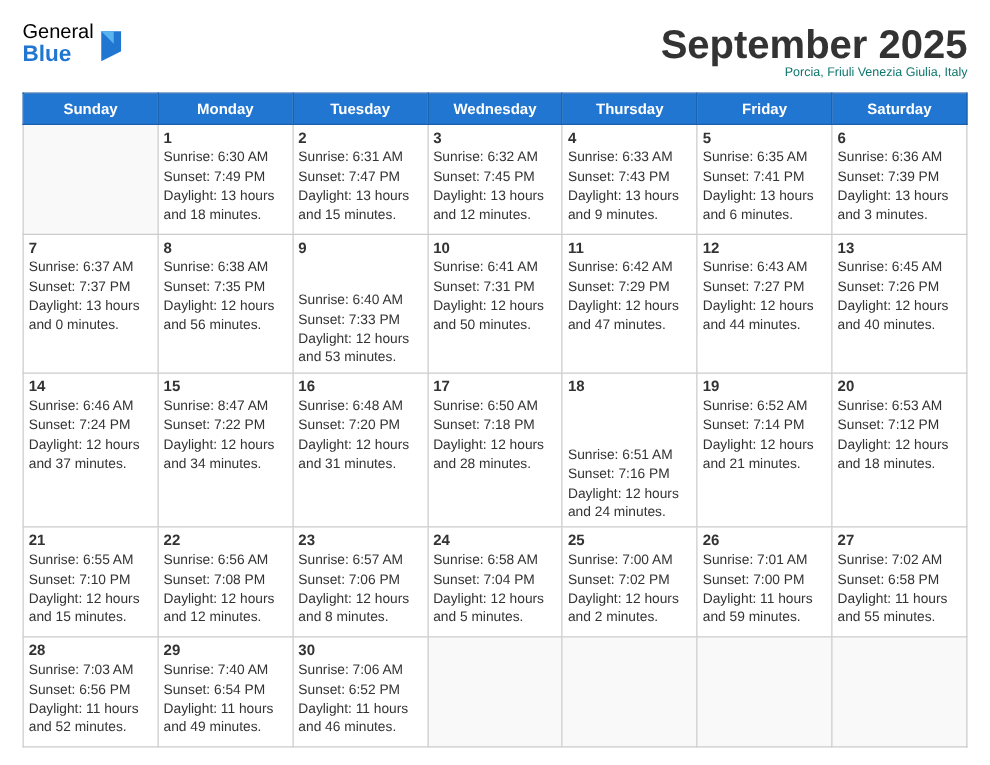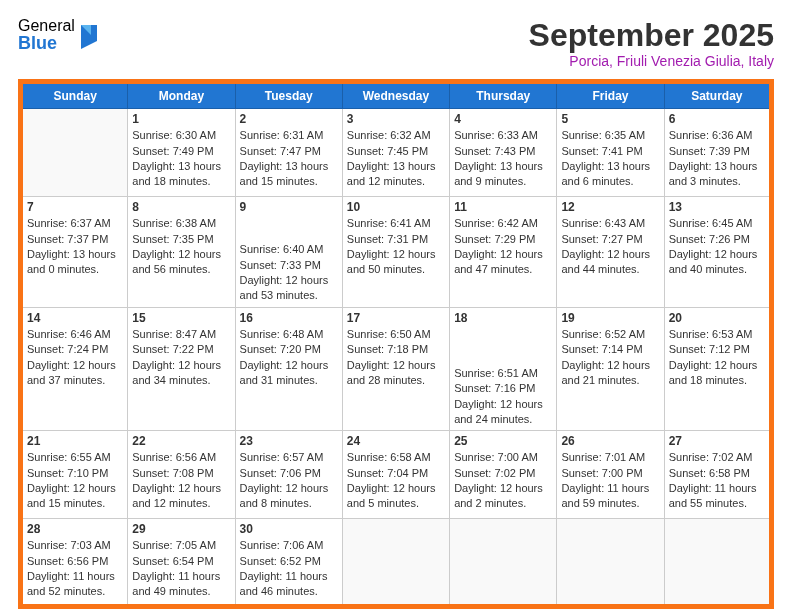--- a/index.html
+++ b/index.html
@@ -45,26 +45,26 @@
     .title-block {
       text-align: right;
     }
     .month-title {
       font-size: 32px;
       font-weight: bold;
       color: #333;
       line-height: 1.1;
     }
     .location {
-      font-size: 14px;
-      color: #a21caf;
+      font-size: 10px;
+      color: #0f766e;
     }
     .calendar {
       flex: 1;
-      border: 5px solid #f97316;
+      border: 1px solid #f97316;
       border-collapse: collapse;
       width: 100%;
       table-layout: fixed;
     }
     .calendar th {
       background: #2176d2;
       color: #fff;
       font-size: 12px;
       font-weight: bold;
       text-align: center;
@@ -334,21 +334,21 @@
         <tr>
           <td>
             <div class="day-num">28</div>
             <div class="day-info" style="white-space: pre-line;">Sunrise: 7:03 AM
 Sunset: 6:56 PM
 Daylight: 11 hours
 and 52 minutes.</div>
           </td>
           <td>
             <div class="day-num">29</div>
-            <div class="day-info" style="white-space: pre-line;">Sunrise: 7:05 AM
+            <div class="day-info" style="white-space: pre-line;">Sunrise: 7:40 AM
 Sunset: 6:54 PM
 Daylight: 11 hours
 and 49 minutes.</div>
           </td>
           <td>
             <div class="day-num">30</div>
             <div class="day-info" style="white-space: pre-line;">Sunrise: 7:06 AM
 Sunset: 6:52 PM
 Daylight: 11 hours
 and 46 minutes.</div>

